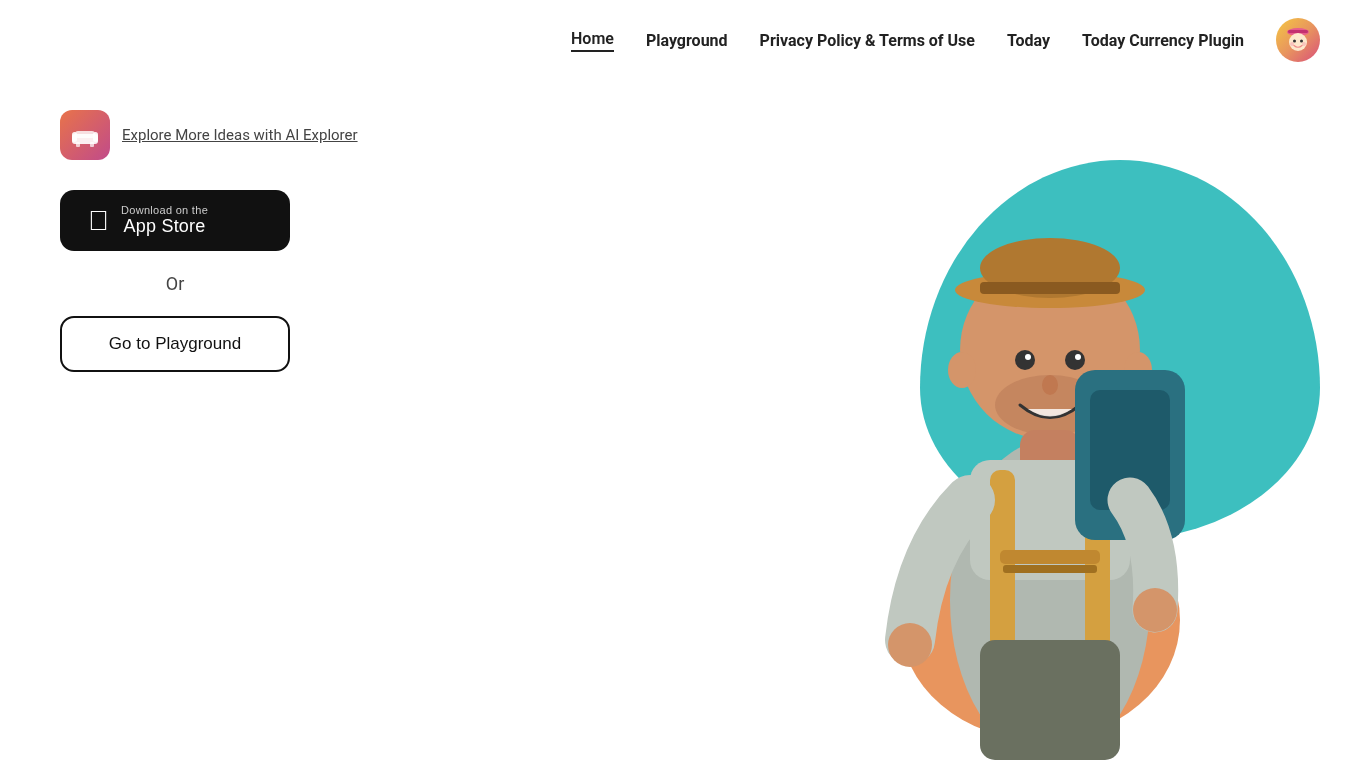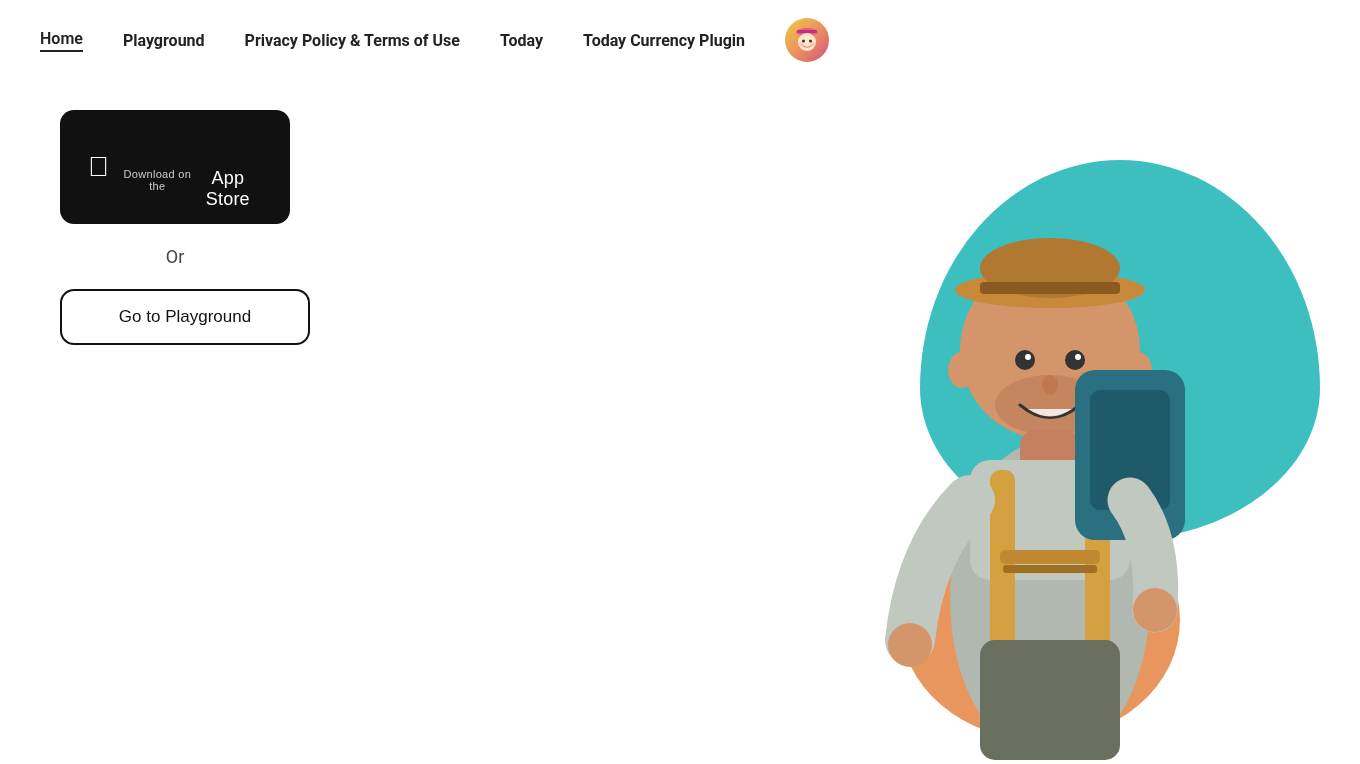--- a/index.html
+++ b/index.html
@@ -7,23 +7,23 @@
       font-family: -apple-system, BlinkMacSystemFont, 'Segoe UI', Roboto, sans-serif;
       background: #ffffff;
       overflow-x: hidden;
       min-height: 764px;
     }
 
     
     nav {
       display: flex;
       align-items: center;
-      justify-content: flex-start;
+      justify-content: flex-end;
       padding: 18px 40px;
-      gap: 40px;
+      gap: 32px;
     }
     .nav-link {
       text-decoration: none;
       color: #222;
       font-size: 16px;
       font-weight: 700;
       cursor: pointer;
     }
     .nav-link.active {
       font-weight: 600;
@@ -120,21 +120,21 @@
       margin-bottom: 22px;
       border: none;
       width: 230px;
     }
     .appstore-btn .apple-icon {
       font-size: 28px;
       line-height: 1;
     }
     .appstore-btn .btn-text-block {
       display: flex;
-      margin-top: 44px;
+      flex-direction: column;
     }
     .appstore-btn .btn-small {
       font-size: 11px;
       color: #ccc;
       font-weight: 400;
       letter-spacing: 0.3px;
     }
     .appstore-btn .btn-large {
       font-size: 18px;
       font-weight: 400;
@@ -148,21 +148,21 @@
       text-align: center;
       width: 230px;
       margin-bottom: 22px;
     }
 
     
     .playground-btn {
       display: inline-flex;
       align-items: center;
       justify-content: center;
-      width: 250px;
+      width: 230px;
       padding: 16px 16px;
       border: 2px solid #111;
       border-radius: 14px;
       background: transparent;
       font-size: 17px;
       font-weight: 500;
       color: #111;
       cursor: pointer;
       text-decoration: none;
     }
@@ -232,20 +232,34 @@
 
       <path d="M14 23.5 Q18 27 22 23.5" stroke="#e88" stroke-width="1.2" fill="none" stroke-linecap="round"></path>
     </svg>
   </div>
 </nav>
 
 <div class="hero">
   <div class="hero-left">
 
     
+    <div class="ai-badge">
+      <div class="ai-badge-icon">
+
+        <svg width="30" height="26" viewBox="0 0 30 26" fill="none" xmlns="http://www.w3.org/2000/svg">
+          <rect x="2" y="12" width="26" height="10" rx="3" fill="#fff" opacity="0.9"></rect>
+          <rect x="5" y="9" width="20" height="7" rx="3" fill="#fff" opacity="0.8"></rect>
+          <rect x="2" y="10" width="5" height="10" rx="2.5" fill="#fff" opacity="0.9"></rect>
+          <rect x="23" y="10" width="5" height="10" rx="2.5" fill="#fff" opacity="0.9"></rect>
+          <rect x="6" y="20" width="4" height="5" rx="1" fill="#fff" opacity="0.7"></rect>
+          <rect x="20" y="20" width="4" height="5" rx="1" fill="#fff" opacity="0.7"></rect>
+        </svg>
+      </div>
+      <span class="ai-badge-text">Explore More Ideas with AI Explorer</span>
+    </div>
 
     
 
     
 
     
     <div>
       <button class="appstore-btn">
         <span class="apple-icon"></span>
         <span class="btn-text-block">

